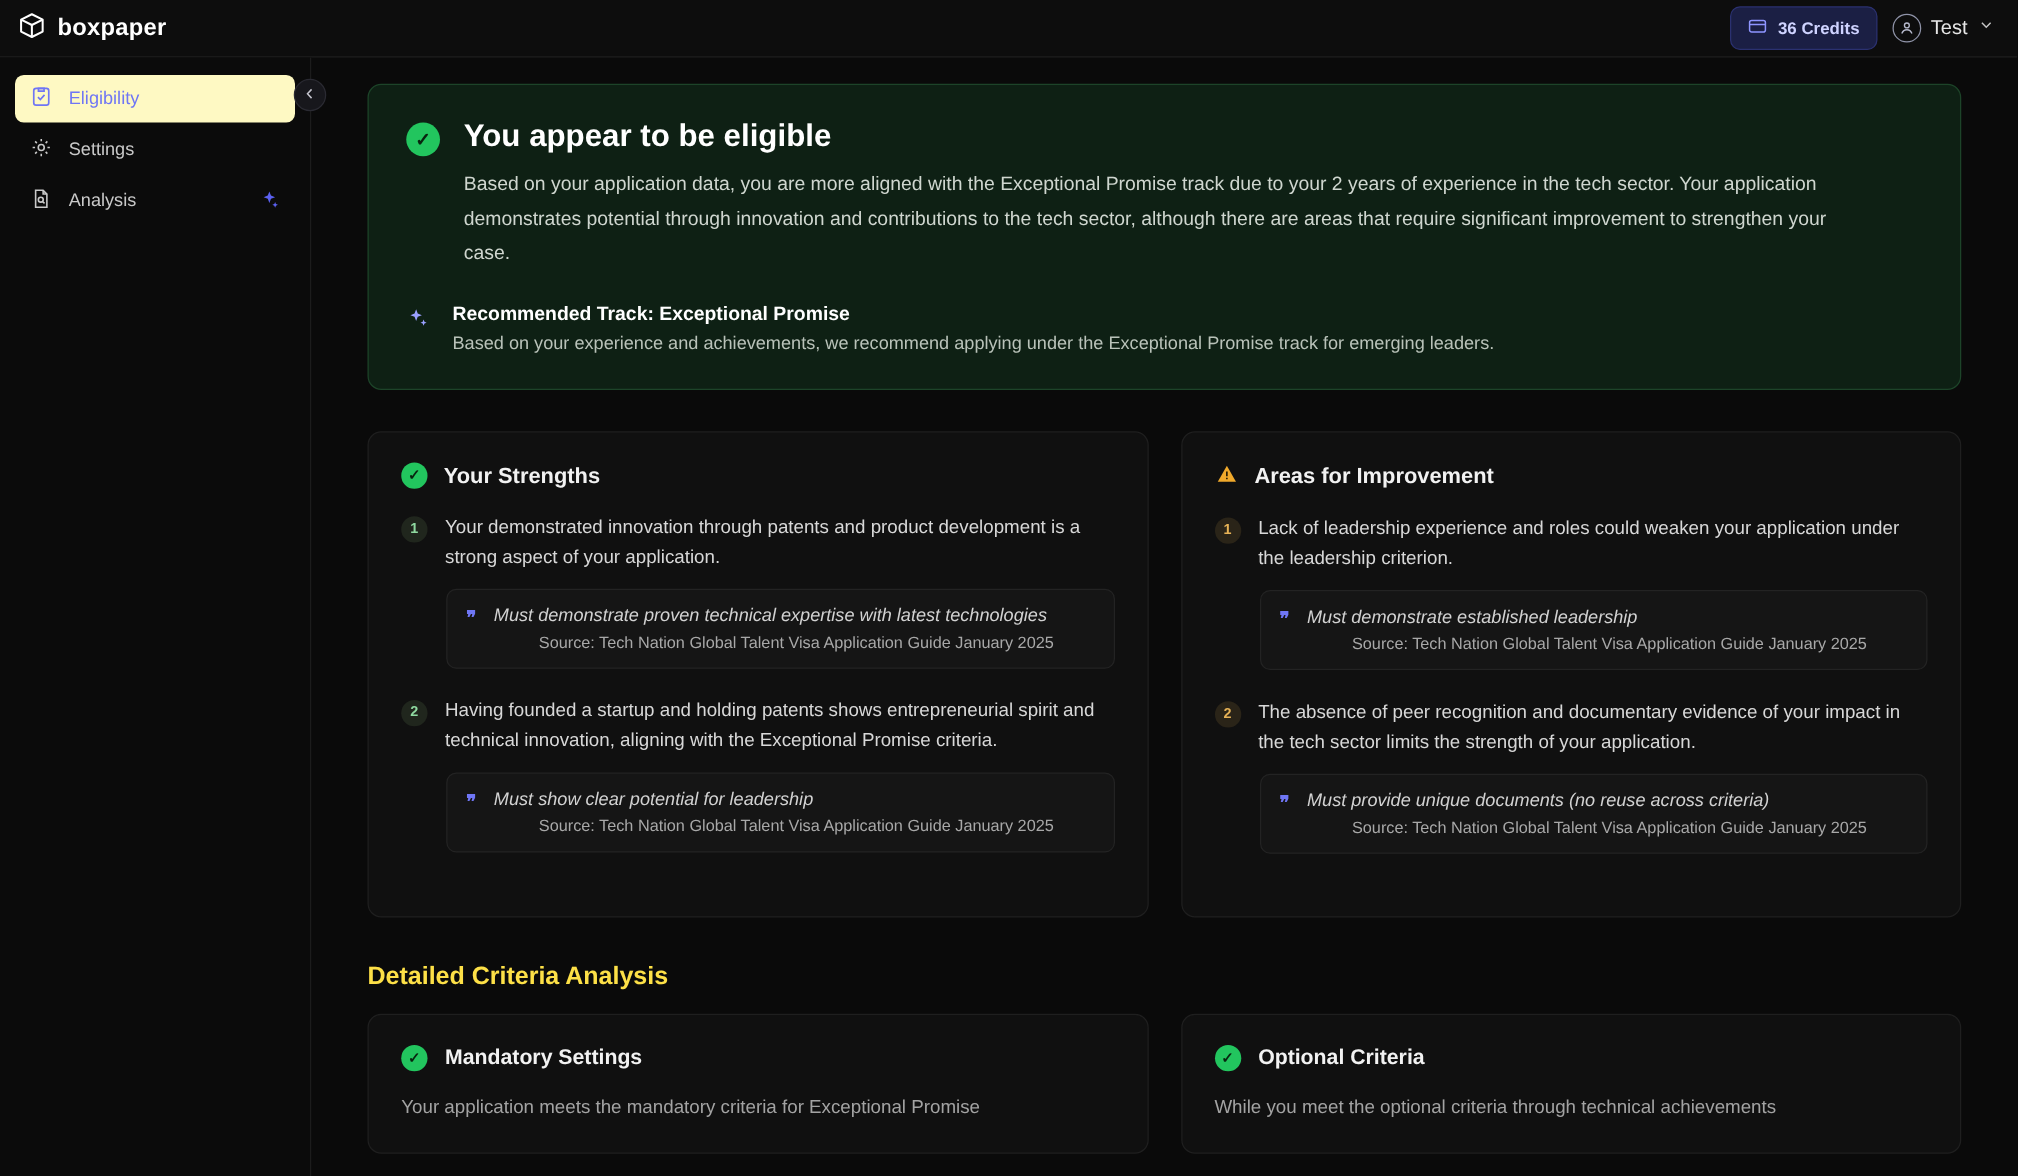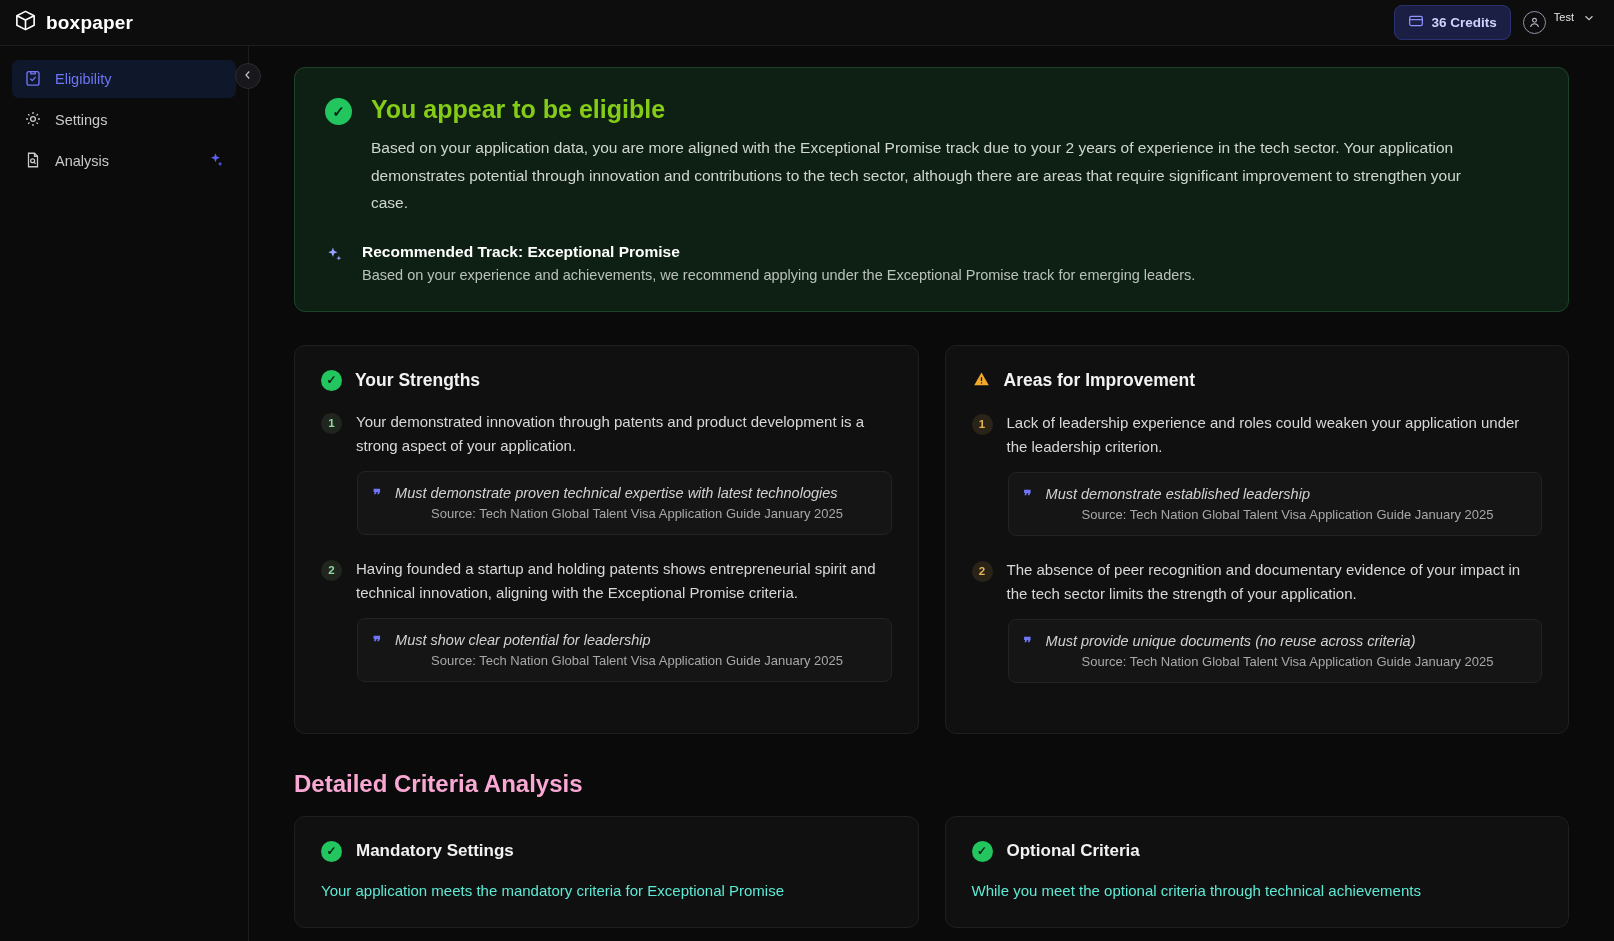--- a/index.html
+++ b/index.html
@@ -25,21 +25,21 @@
   .brand-name { font-size: 19px; font-weight: bold; color: #ffffff; letter-spacing: .2px; }
   .topbar-right { margin-left: auto; display: flex; align-items: center; gap: 12px; }
   .credits-pill {
     display: flex; align-items: center; gap: 8px;
     background: #1b1f44;
     border: 1px solid #2b3170;
     border-radius: 8px;
     padding: 7px 13px;
     font-size: 13.5px; color: #cfd3ff; font-weight: 600;
   }
-  .user-chip { display: flex; gap: 8px; font-size: 11px; color: #e6e6e6; padding-right: 4px;}
+  .user-chip { display: flex; align-items: center; gap: 8px; font-size: 16px; color: #e6e6e6; padding-right: 4px;}
   .avatar-circle {
     width: 23px; height: 23px; border-radius: 50%;
     border: 1.6px solid #8f93a8;
     display: flex; align-items: center; justify-content: center;
   }
 
   
   .body-row { display: flex; height: 895px; }
   .sidebar {
     width: 249px; min-width: 249px;
@@ -50,21 +50,21 @@
   }
   .nav-item {
     display: flex; align-items: center; gap: 13px;
     height: 38px; padding: 0 12px;
     border-radius: 7px;
     font-size: 14.5px; color: #c9c9c9;
     margin-bottom: 3px;
     position: relative;
   }
   .nav-item.active {
-    background: #0f172a;
+    background: #fef9c3;
     color: #6f76f5;
   }
   .nav-item .spark { margin-left: auto; }
   .collapse-btn {
     position: absolute; right: -13px; top: 17px;
     width: 26px; height: 26px; border-radius: 50%;
     background: #17171c; border: 1px solid #2a2a32;
     display: flex; align-items: center; justify-content: center;
     color: #b9b9c2; font-size: 12px;
   }
@@ -85,21 +85,21 @@
     margin-bottom: 33px;
   }
   .banner-head { display: flex; align-items: flex-start; gap: 19px; }
   .check-circle {
     width: 27px; height: 27px; border-radius: 50%;
     background: #22c55e; color: #08240f;
     display: flex; align-items: center; justify-content: center;
     font-size: 15px; font-weight: bold; flex: none;
     margin-top: 4px;
   }
-  .banner-title { font-size: 25px; font-weight: bold; color: #84cc16; line-height: 1.2; }
+  .banner-title { font-size: 25px; font-weight: bold; color: #ffffff; line-height: 1.2; }
   .banner-text {
     font-size: 15.5px; color: #cfd6cf; line-height: 1.78;
     margin-top: 10px; max-width: 1110px;
   }
   .track-row { display: flex; gap: 18px; margin-top: 26px; align-items: flex-start; }
   .track-title { font-size: 15.5px; font-weight: bold; color: #ffffff; }
   .track-desc { font-size: 14.5px; color: #b9c2b9; margin-top: 6px; }
   .sparkle-icon { font-size: 17px; color: #9aa0ff; margin-top: 2px; }
 
   
@@ -138,33 +138,33 @@
     padding: 13px 15px;
     margin: 13px 0 22px 36px;
     display: flex; gap: 14px;
   }
   .quote-mark { color: #6f76f5; font-size: 15px; font-weight: bold; line-height: 1.3; flex: none; }
   .quote-text { font-style: italic; font-size: 14.5px; color: #d2d2d2; }
   .quote-src { font-size: 13px; color: #a8a8a8; margin-top: 5px; margin-left: 36px; }
 
   
   .section-title {
-    font-size: 24px; font-weight: bold; color: #f9a8d4;
+    font-size: 20px; font-weight: bold; color: #fde047;
     margin: 36px 0 18px 0;
   }
   .crit-card {
     flex: 1;
     background: #101010;
     border: 1px solid #1f1f1f;
     border-radius: 11px;
     padding: 24px 26px 24px 26px;
   }
   .crit-head { display: flex; align-items: center; gap: 14px; margin-bottom: 17px; }
   .crit-title { font-size: 17px; font-weight: bold; color: #f2f2f2; }
-  .crit-text { font-size: 15px; color: #5eead4; line-height: 1.6; }
+  .crit-text { font-size: 15px; color: #a3a3a3; line-height: 1.6; }
 </style>
 </head>
 <body>
 
 <div class="app">
 
   <div class="topbar">
     <div class="brand">
       <span>
         <svg width="23" height="23" viewBox="0 0 24 24" fill="none" stroke="#ffffff" stroke-width="1.7" stroke-linejoin="round">

